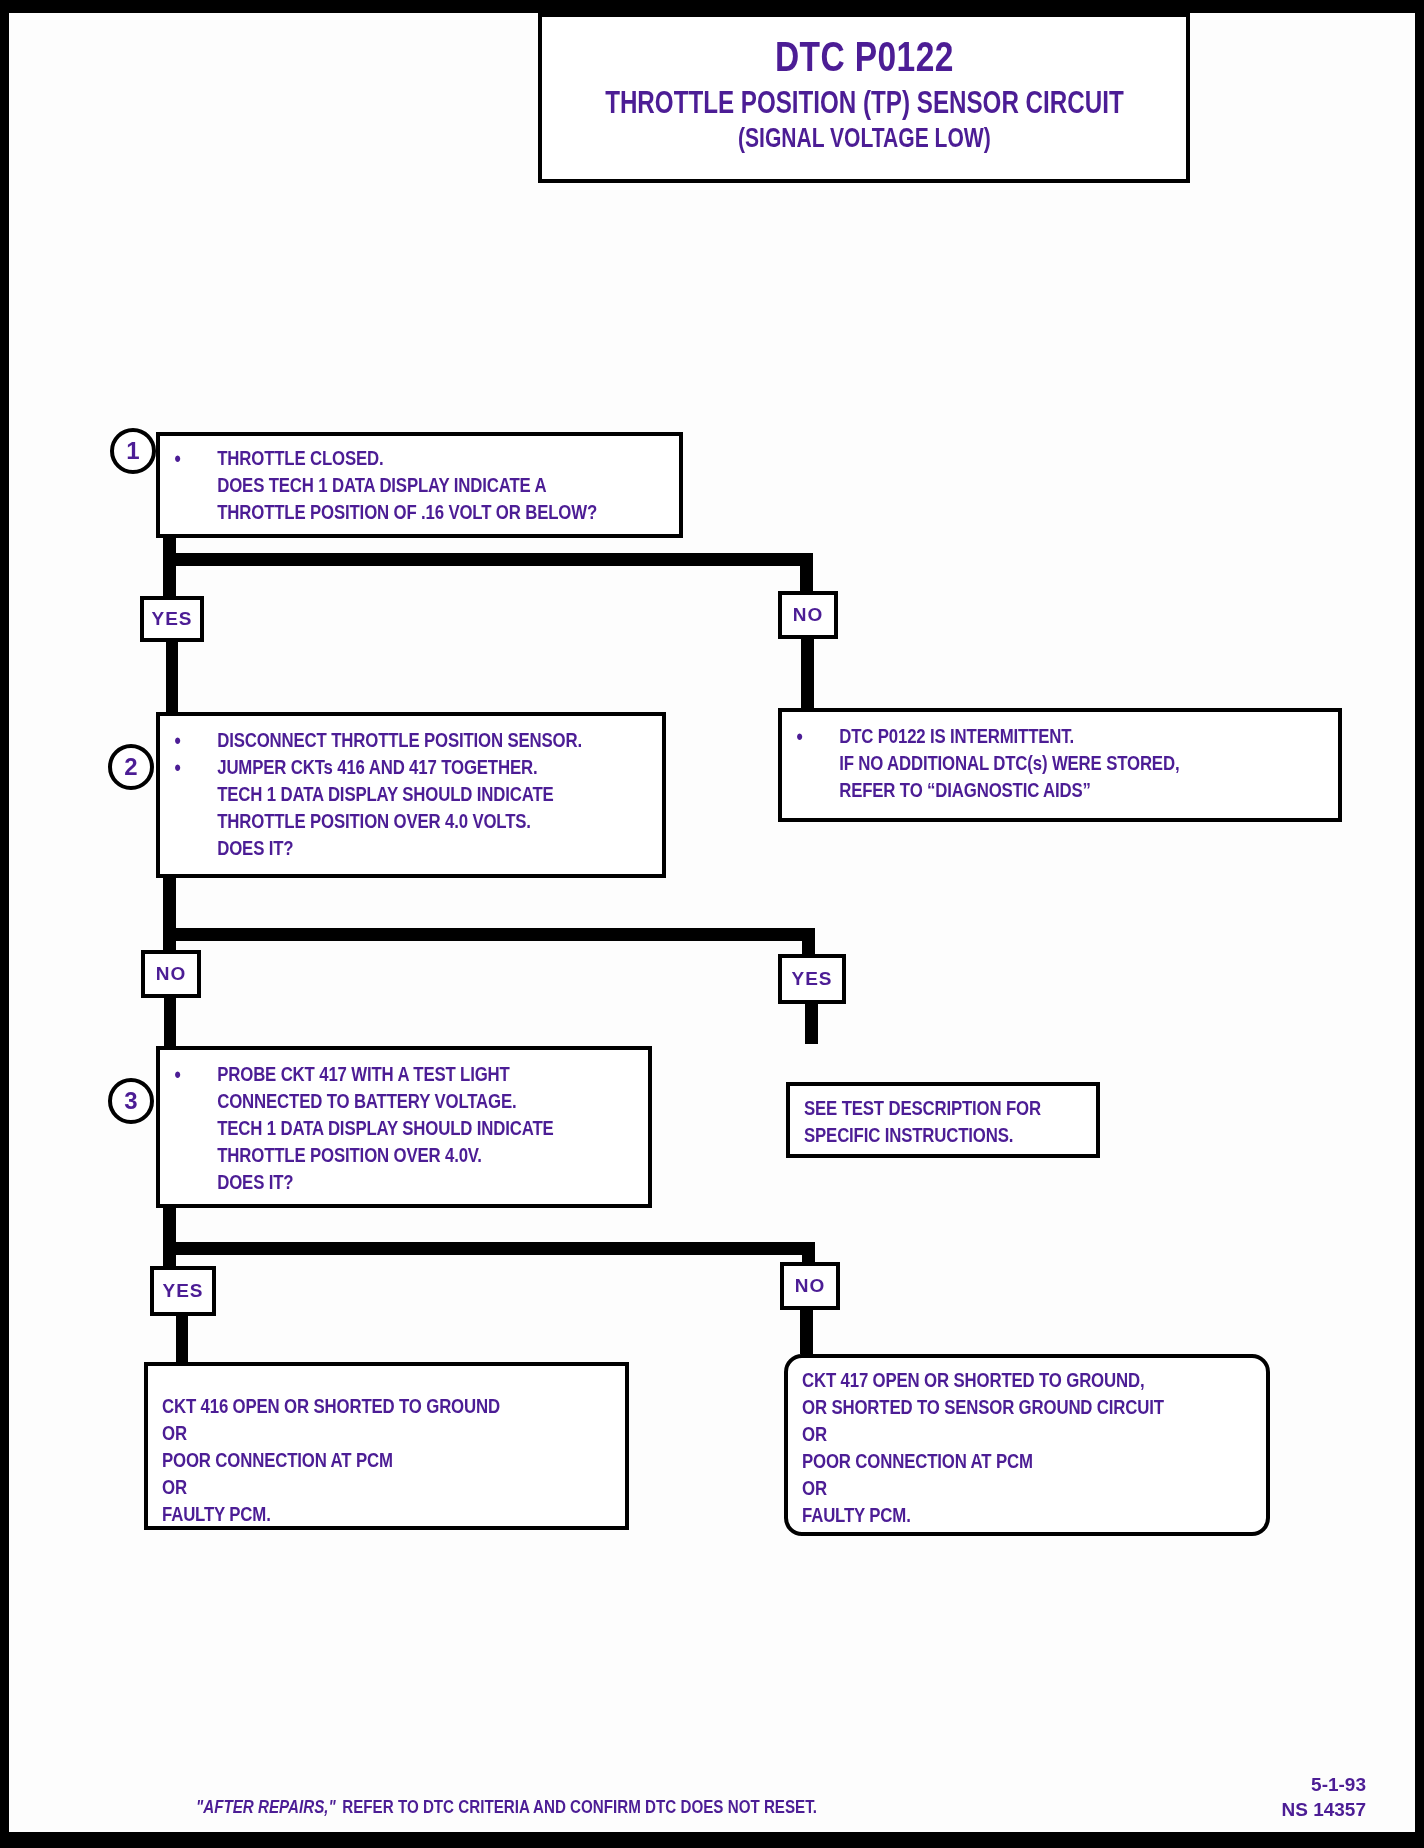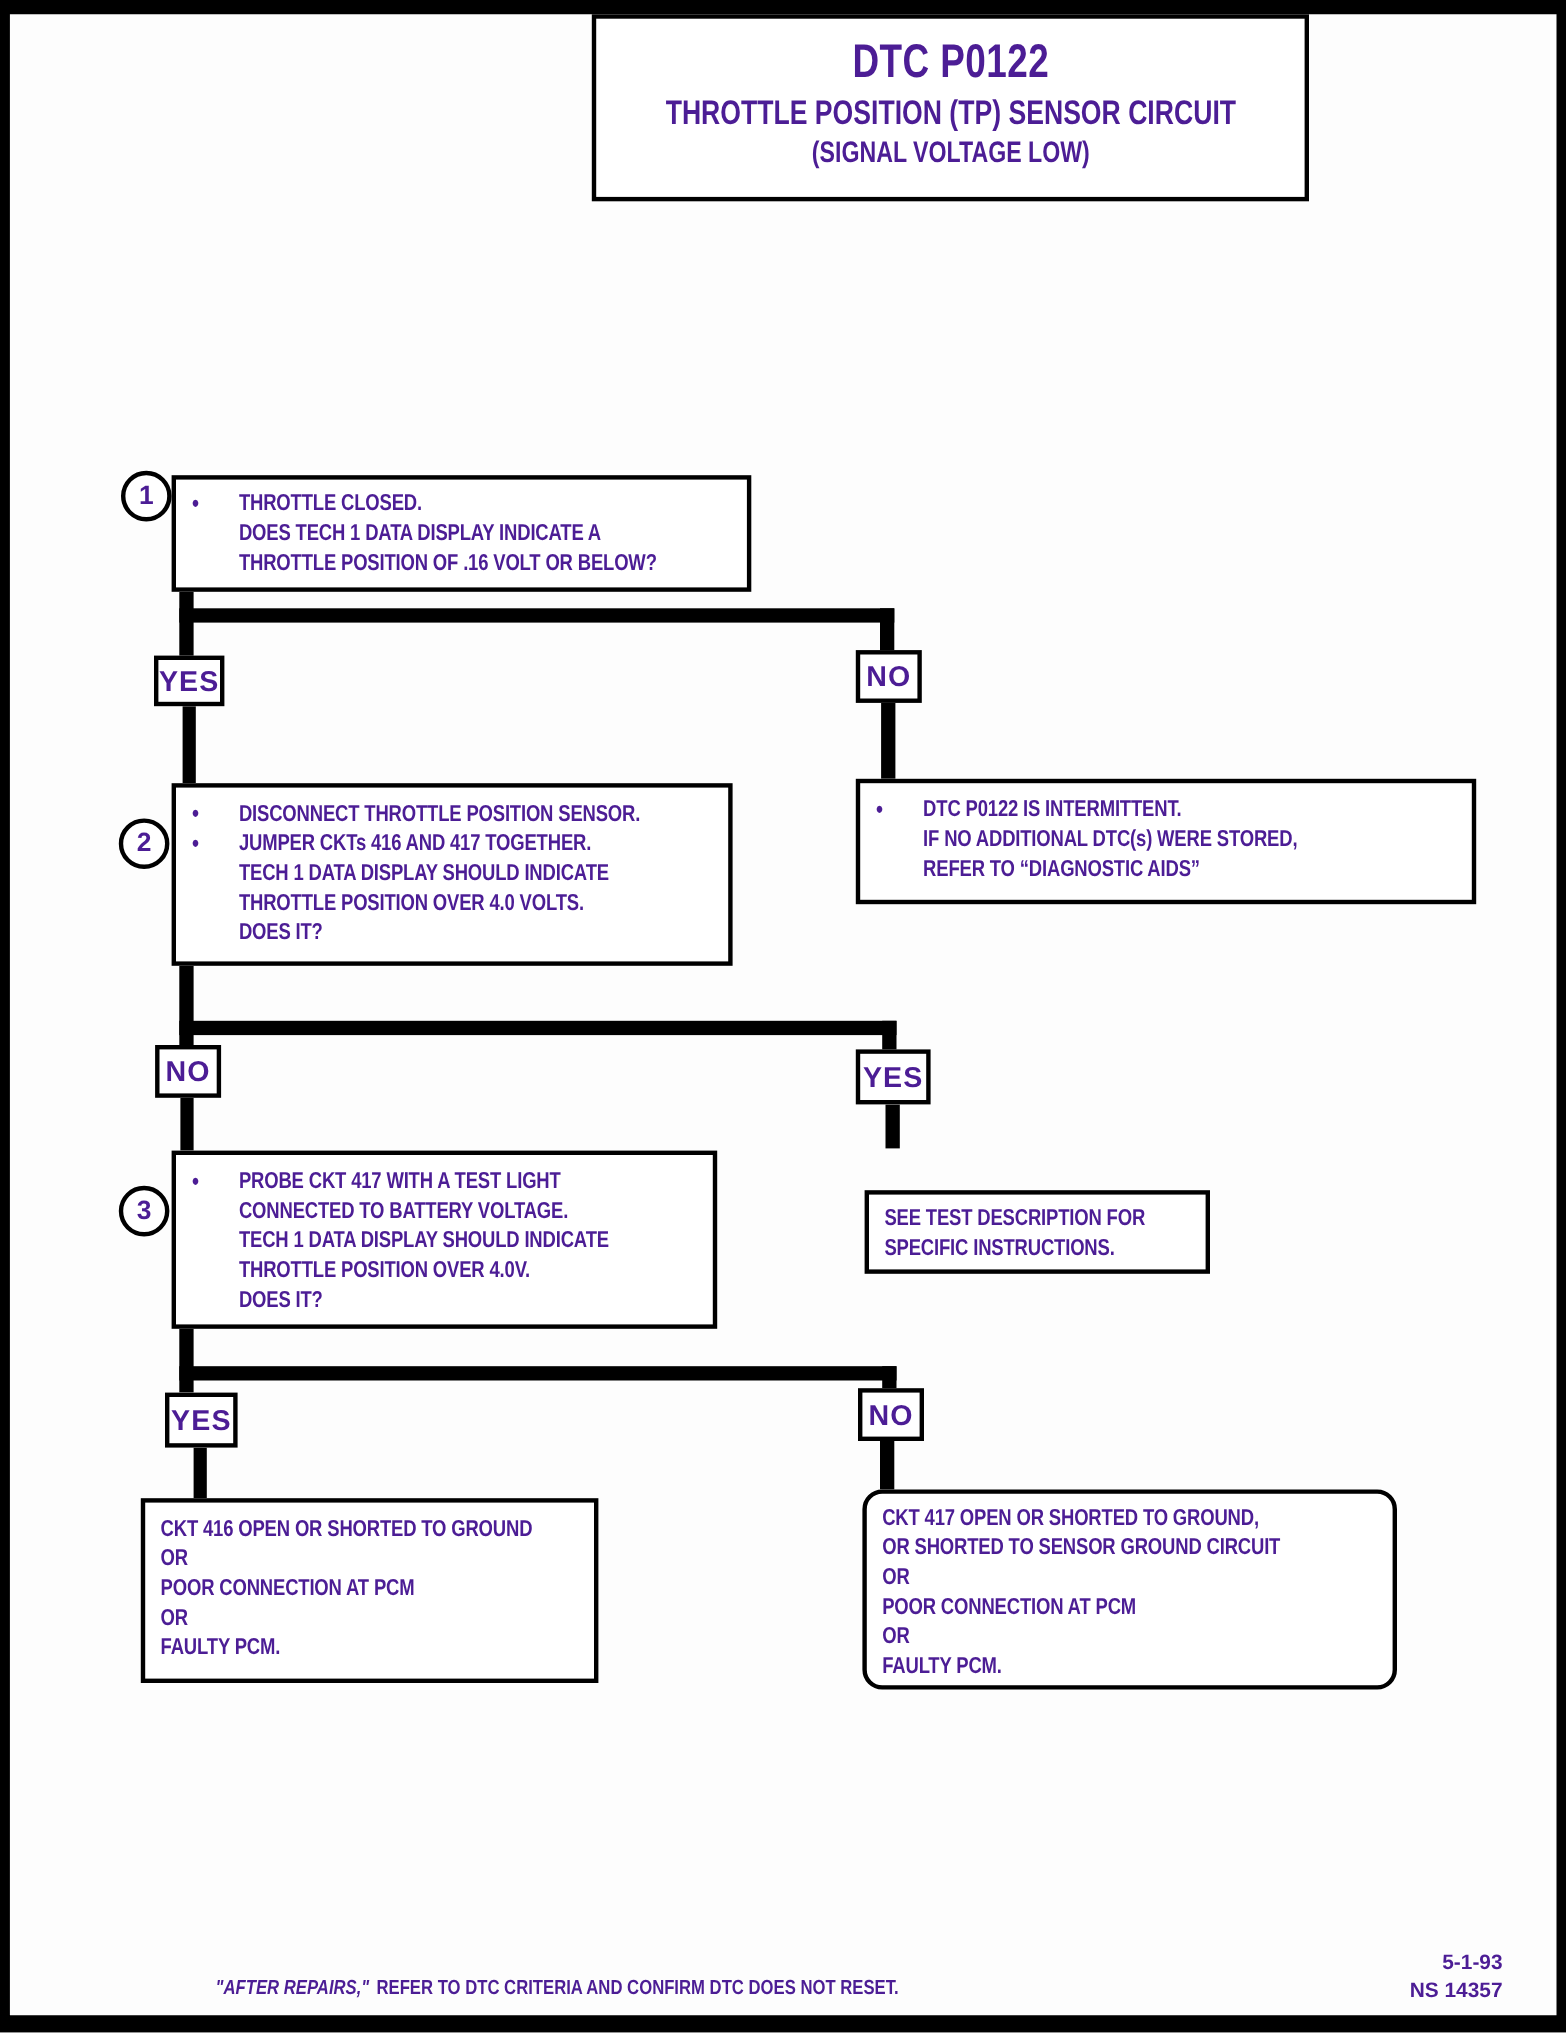--- a/index.html
+++ b/index.html
@@ -29,21 +29,21 @@
     padding:8px 0 0 14px;z-index:5;overflow:visible;
   }
   .fbox .inner{transform:scaleX(0.8);transform-origin:0 0;width:160%;}
   .bl{display:flex;font-size:21px;line-height:27px;white-space:nowrap;letter-spacing:-0.2px;}
   .bl .bu{width:54px;flex:0 0 54px;font-size:15px;}
   .bl.cont{padding-left:54px;}
   
   .tag{
     position:absolute;border:4px solid #000;background:#fff;box-sizing:border-box;
     display:flex;align-items:center;justify-content:center;
-    font-size:26px;letter-spacing:1px;z-index:6;
+    font-size:19px;letter-spacing:1px;z-index:6;
   }
   
   .circ{
     position:absolute;width:46px;height:46px;border:4px solid #000;border-radius:50%;
     background:#fff;display:flex;align-items:center;justify-content:center;
     font-size:24px;z-index:6;box-sizing:border-box;
   }
   
   .ln{position:absolute;background:#000;z-index:2;}
   
@@ -176,21 +176,21 @@
   </div>
 
   <div class="ln" style="left:163px;top:1208px;width:13px;height:58px;"></div>
   <div class="ln" style="left:163px;top:1242px;width:652px;height:13px;"></div>
   <div class="ln" style="left:802px;top:1242px;width:13px;height:22px;"></div>
   <div class="tag" style="left:150px;top:1266px;width:66px;height:50px;">YES</div>
   <div class="tag" style="left:780px;top:1262px;width:60px;height:48px;">NO</div>
   <div class="ln" style="left:176px;top:1316px;width:12px;height:46px;"></div>
   <div class="ln" style="left:800px;top:1310px;width:13px;height:44px;"></div>
 
-  <div class="fbox" style="left:128px;top:1362px;width:416px;height:168px;padding-top:10px;">
+  <div class="fbox" style="left:144px;top:1362px;width:485px;height:168px;padding-top:26px;">
     <div class="inner">
       <div class="bl">
           <span>CKT 416 OPEN OR SHORTED TO GROUND</span>
         </div>
       <div class="bl">
           <span>OR</span>
         </div>
       <div class="bl">
           <span>POOR CONNECTION AT PCM</span>
         </div>

